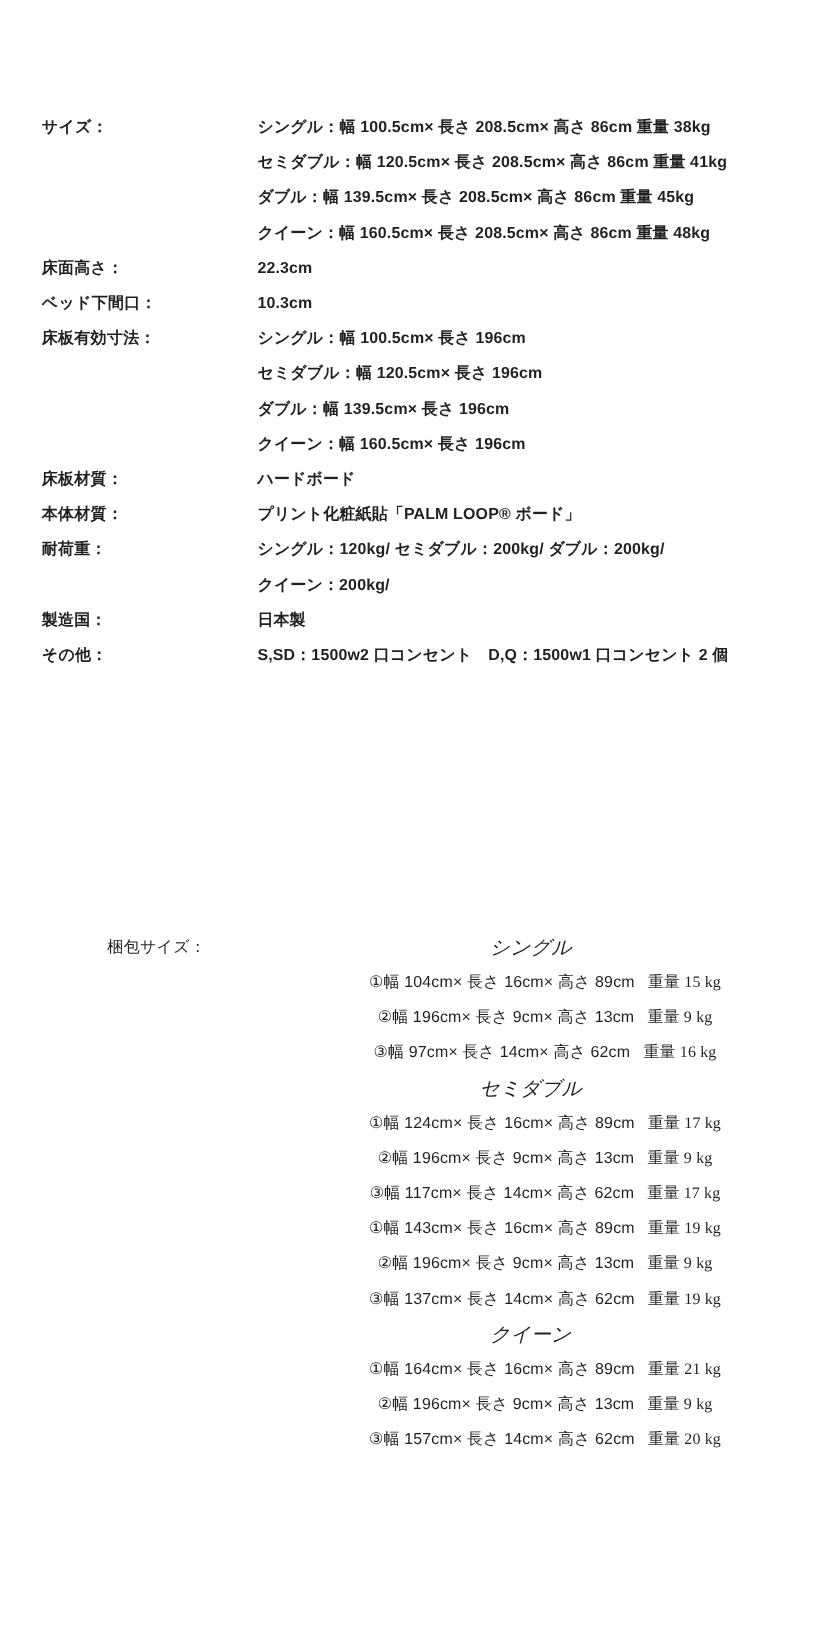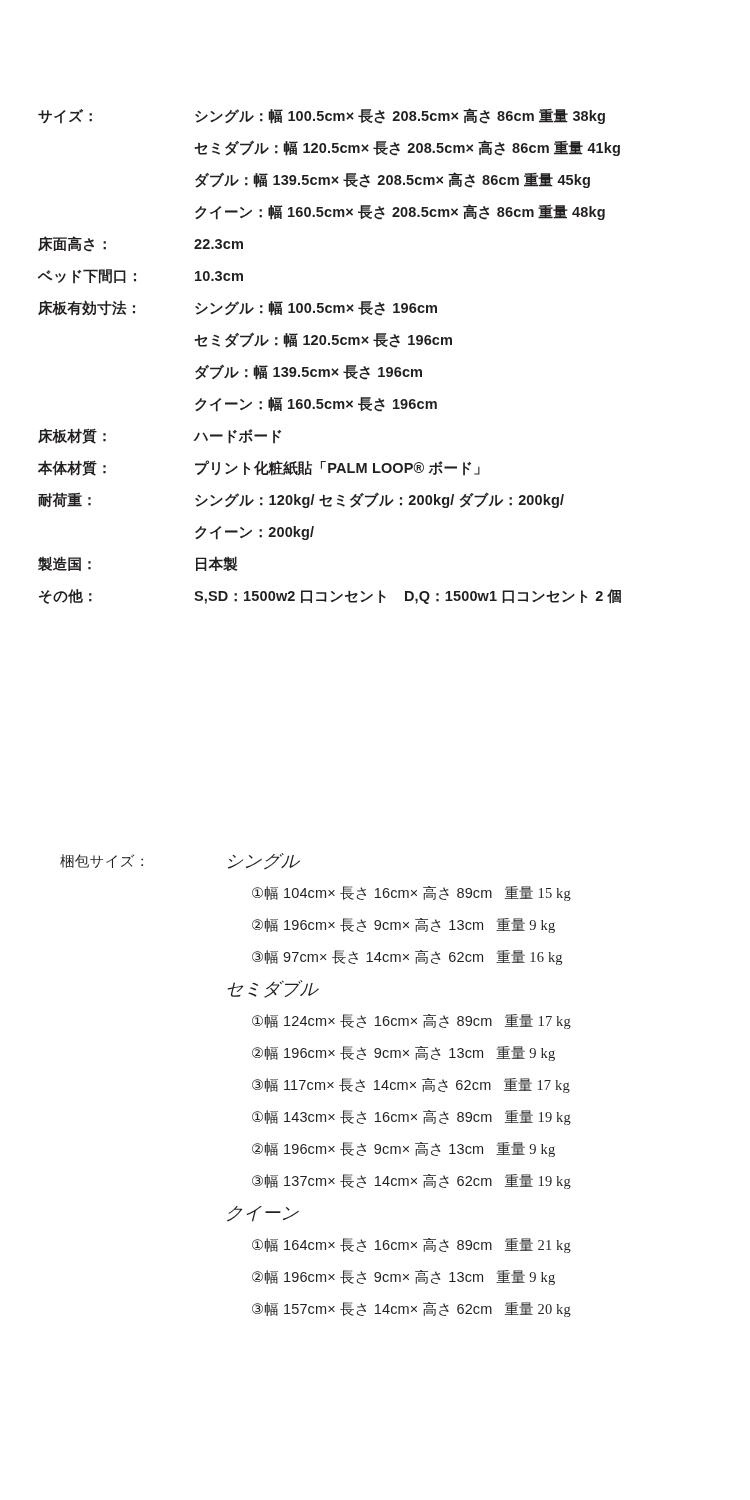--- a/index.html
+++ b/index.html
@@ -38,32 +38,34 @@
   }
   .spec-values {
     flex: 1 1 auto;
     min-width: 0;
   }
   .spec-value {
     font-size: 14.5px;
     line-height: 32px;
     letter-spacing: 0.01em;
     white-space: nowrap;
+    margin-left: 40px;
   }
 
   
   .pack-block {
     position: absolute;
     top: 845px;
     left: 60px;
     width: 680px;
   }
   .pack-head {
     display: flex;
     align-items: flex-start;
+    text-align: center;
   }
   .pack-head-label {
     width: 165px;
     flex: 0 0 165px;
     font-size: 14.5px;
     line-height: 32px;
     letter-spacing: 0.02em;
     white-space: nowrap;
   }
   .pack-groups {

